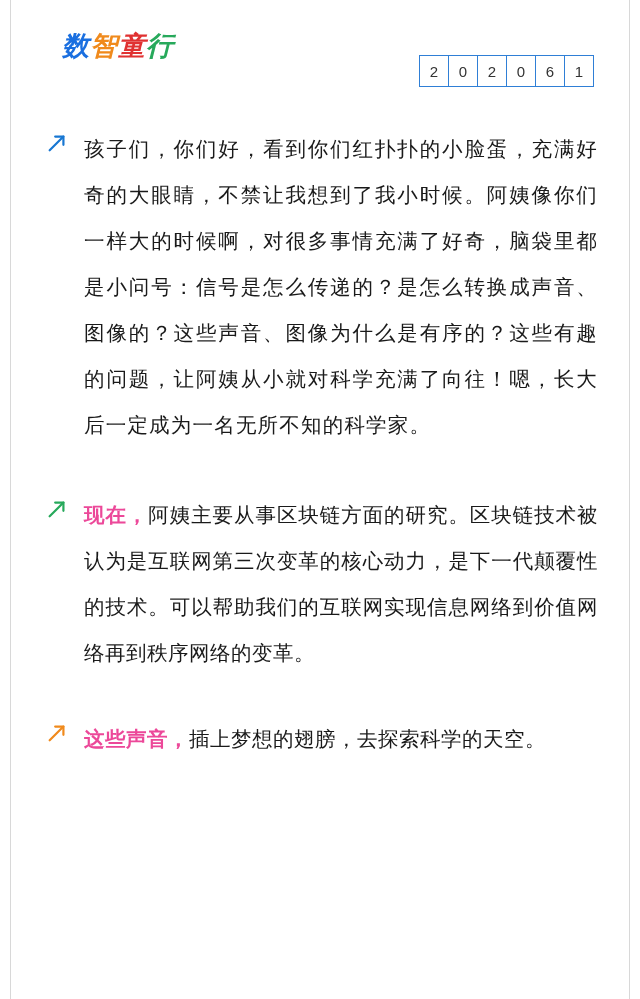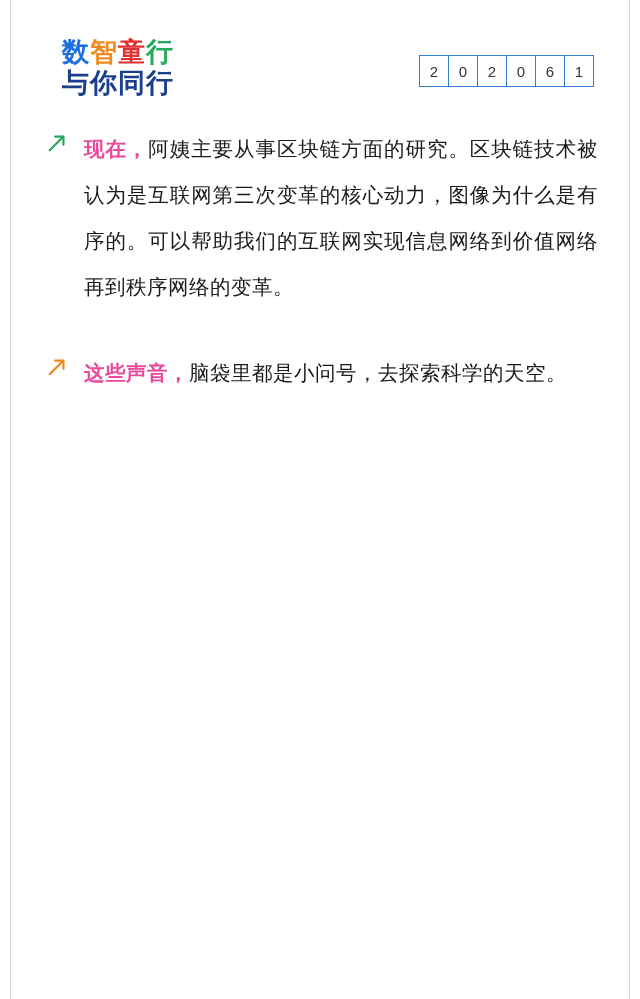--- a/index.html
+++ b/index.html
@@ -35,23 +35,24 @@
   
   .header {
     position: relative;
     height: 118px;
     padding: 0 38px;
     box-sizing: border-box;
   }
   .logo {
     position: absolute;
     left: 62px;
-    top: 38px;
+    top: 32px;
     line-height: 1;
     user-select: none;
+    font-style: italic;
   }
   .logo-line1 {
     font-size: 27px;
     font-weight: bold;
     letter-spacing: 1px;
     font-family: "DejaVu Sans", "Liberation Sans", sans-serif;
   }
   .logo-line2 {
     font-size: 27px;
     font-weight: bold;
@@ -128,50 +129,58 @@
 
 <div class="page">
   <div class="edge left"></div>
   <div class="edge right"></div>
 
   <div class="header">
     <div class="logo">
       <div class="logo-line1">
         <span class="c-blue">数</span><span class="c-orange">智</span><span class="c-red">童</span><span class="c-green">行</span>
       </div>
-      <div class="logo-line2 c-dark">与你同行</div>
     </div>
 
     <div class="issue-box">
       <div class="issue-cell">2</div>
       <div class="issue-cell">0</div>
       <div class="issue-cell">2</div>
       <div class="issue-cell">0</div>
       <div class="issue-cell">6</div>
       <div class="issue-cell">1</div>
     </div>
   </div>
 
   <div class="content">
 
+    <div class="para p1">
+      <span class="arrow">
+        <svg viewBox="0 0 24 24" width="22" height="22">
+          <path d="M4 20 L19 5" stroke="#1877d2" stroke-width="2.4" fill="none" stroke-linecap="round"></path>
+          <path d="M10 5 L19 5 L19 14" stroke="#1877d2" stroke-width="2.4" fill="none" stroke-linecap="round" stroke-linejoin="round"></path>
+        </svg>
+      </span>
+      <div class="ptext justified-wide">孩子们，你们好，看到你们红扑扑的小脸蛋，充满好奇的大眼睛，不禁让我想到了我小时候。阿姨像你们一样大的时候啊，对很多事情充满了好奇，脑袋里都是小问号：信号是怎么传递的？是怎么转换成声音、图像的？这些声音、图像为什么是有序的？这些有趣的问题，让阿姨从小就对科学充满了向往！嗯，长大后一定成为一名无所不知的科学家。</div>
+    </div>
 
     <div class="para p2">
       <span class="arrow">
         <svg viewBox="0 0 24 24" width="22" height="22">
           <path d="M4 20 L19 5" stroke="#27a95b" stroke-width="2.4" fill="none" stroke-linecap="round"></path>
           <path d="M10 5 L19 5 L19 14" stroke="#27a95b" stroke-width="2.4" fill="none" stroke-linecap="round" stroke-linejoin="round"></path>
         </svg>
       </span>
-      <div class="ptext"><span class="lead">现在，</span><span>阿姨主要从事区块链方面的研究。区块链技术被认为是互联网第三次变革的核心动力，图像为什么是有序的。可以帮助我们的互联网实现信息网络到价值网络再到秩序网络的变革。</span></div>
+      <div class="ptext"><span class="lead">现在，</span><span>阿姨主要从事区块链方面的研究。区块链技术被认为是互联网第三次变革的核心动力，是下一代颠覆性的技术。可以帮助我们的互联网实现信息网络到价值网络再到秩序网络的变革。</span></div>
     </div>
 
     <div class="para p3">
       <span class="arrow">
         <svg viewBox="0 0 24 24" width="22" height="22">
           <path d="M4 20 L19 5" stroke="#f08a1c" stroke-width="2.4" fill="none" stroke-linecap="round"></path>
           <path d="M10 5 L19 5 L19 14" stroke="#f08a1c" stroke-width="2.4" fill="none" stroke-linecap="round" stroke-linejoin="round"></path>
         </svg>
       </span>
-      <div class="ptext"><span class="lead">这些声音，</span><span>脑袋里都是小问号，去探索科学的天空。</span></div>
+      <div class="ptext"><span class="lead">这些声音，</span><span>插上梦想的翅膀，去探索科学的天空。</span></div>
     </div>
 
   </div>
 </div>
 
 </body></html>

